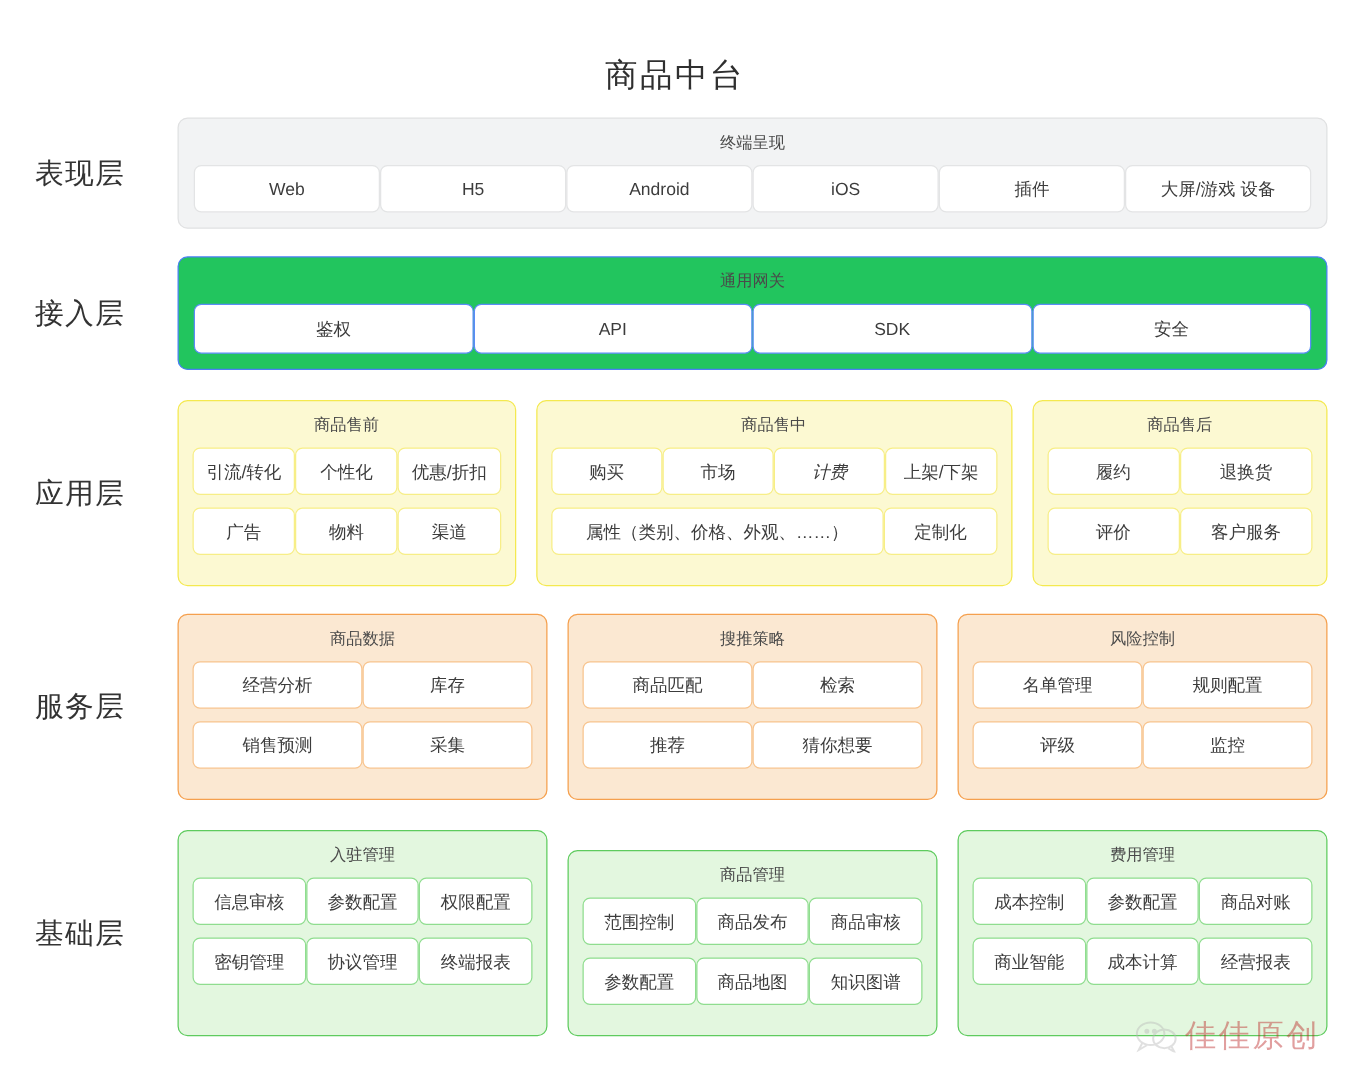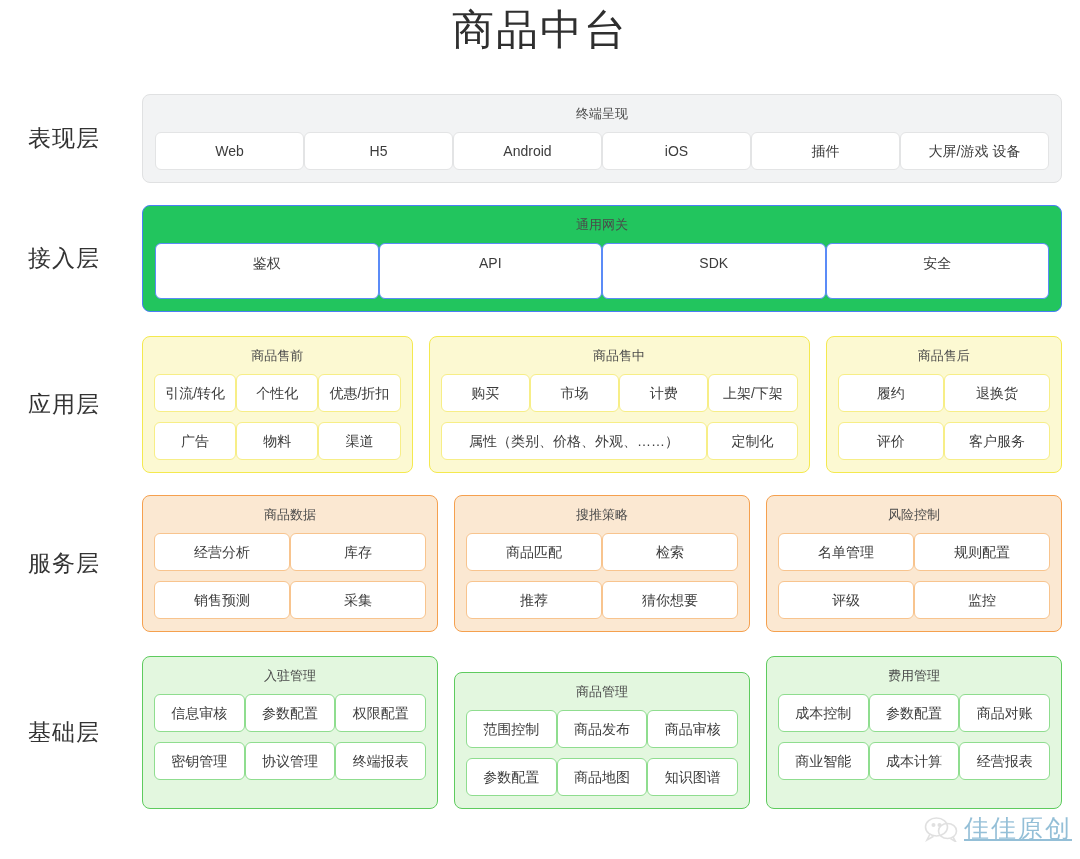--- a/index.html
+++ b/index.html
@@ -8,24 +8,25 @@
     background: #ffffff;
     font-family: "Liberation Sans", "DejaVu Sans", sans-serif;
     color: #3a3a3a;
     overflow: hidden;
   }
   #page { position: relative; width: 1080px; height: 859px; }
 
   
   .page-title {
     text-align: center;
-    font-size: 42px;
+    font-size: 26px;
     font-weight: 400;
     color: #2f2f2f;
     letter-spacing: 2px;
+    padding-top: 30px;
     height: 90px;
     line-height: 60px;
   }
 
   
   .layer-row {
     display: flex;
     align-items: center;
     padding: 0 18px 0 0;
   }
@@ -68,58 +69,57 @@
     white-space: nowrap;
     overflow: hidden;
   }
 
   
   .panel.gray { background: #f2f3f4; border-color: #e0e1e2; }
   .panel.gray .chip { border-color: #e3e4e5; }
 
   
   .panel.blue { background: #22c55e; border-color: #4a7ef5; }
-  .panel.blue .chip { border-color: #5b8bf7; height: 56px; line-height: 38px; }
+  .panel.blue .chip { border-color: #5b8bf7; height: 40px; line-height: 38px; }
 
   
   .group-grid { display: flex; gap: 16px; }
   .group {
     border-radius: 8px;
-    padding: 9px 11px 12px 11px;
+    padding: 9px 11px 24px 11px;
   }
   .group .panel-title { margin-bottom: 8px; }
 
   .group.yellow { background: #fcf9d2; border: 1px solid #f4e94f; }
   .group.yellow .chip { border-color: #f7ee87; }
   .group.orange { background: #fbe8d2; border: 1px solid #f5a04e; }
   .group.orange .chip { border-color: #f8c48e; }
   .group.green  { background: #e3f7df; border: 1px solid #5ecb5e; }
   .group.green  .chip { border-color: #8fdd8f; }
 
   
   .row-present { margin-top: 4px; }
   .row-access  { margin-top: 22px; }
   .row-app     { margin-top: 24px; }
   .row-service { margin-top: 22px; }
   .row-base    { margin-top: 24px; }
 
   
   .watermark {
     position: absolute;
-    right: 8px;
+    right: 24px;
     bottom: 14px;
     display: flex;
     align-items: center;
     gap: 6px;
     opacity: 0.42;
     pointer-events: none;
-    color: #0369a1;
+    color: #b91c1c;
     font-size: 25px;
     letter-spacing: 2px;
-    text-decoration: underline;
   }
   .watermark svg { display: block; }
 </style>
 </head>
 <body>
 
 <div id="page">
 
   <div class="page-title">商品中台</div>
 
@@ -169,21 +169,21 @@
                 <div class="chip">广告</div>
                 <div class="chip">物料</div>
                 <div class="chip">渠道</div>
               </div>
             </div>
             <div class="group yellow" style="flex: 42 1 0px;">
               <div class="panel-title">商品售中</div>
               <div class="chip-row">
                 <div class="chip" style="flex-grow: 1;">购买</div>
                 <div class="chip" style="flex-grow: 1;">市场</div>
-                <div class="chip" style="flex-grow: 1;">计费</div>
+                <div class="chip" style="flex-grow: 1; font-style: italic;">计费</div>
                 <div class="chip" style="flex-grow: 1;">上架/下架</div>
               </div>
               <div class="chip-row">
                 <div class="chip" style="flex-grow: 3;">属性（类别、价格、外观、……）</div>
                 <div class="chip" style="flex-grow: 1;">定制化</div>
               </div>
             </div>
             <div class="group yellow" style="flex: 25 1 0px;">
               <div class="panel-title">商品售后</div>
               <div class="chip-row">

